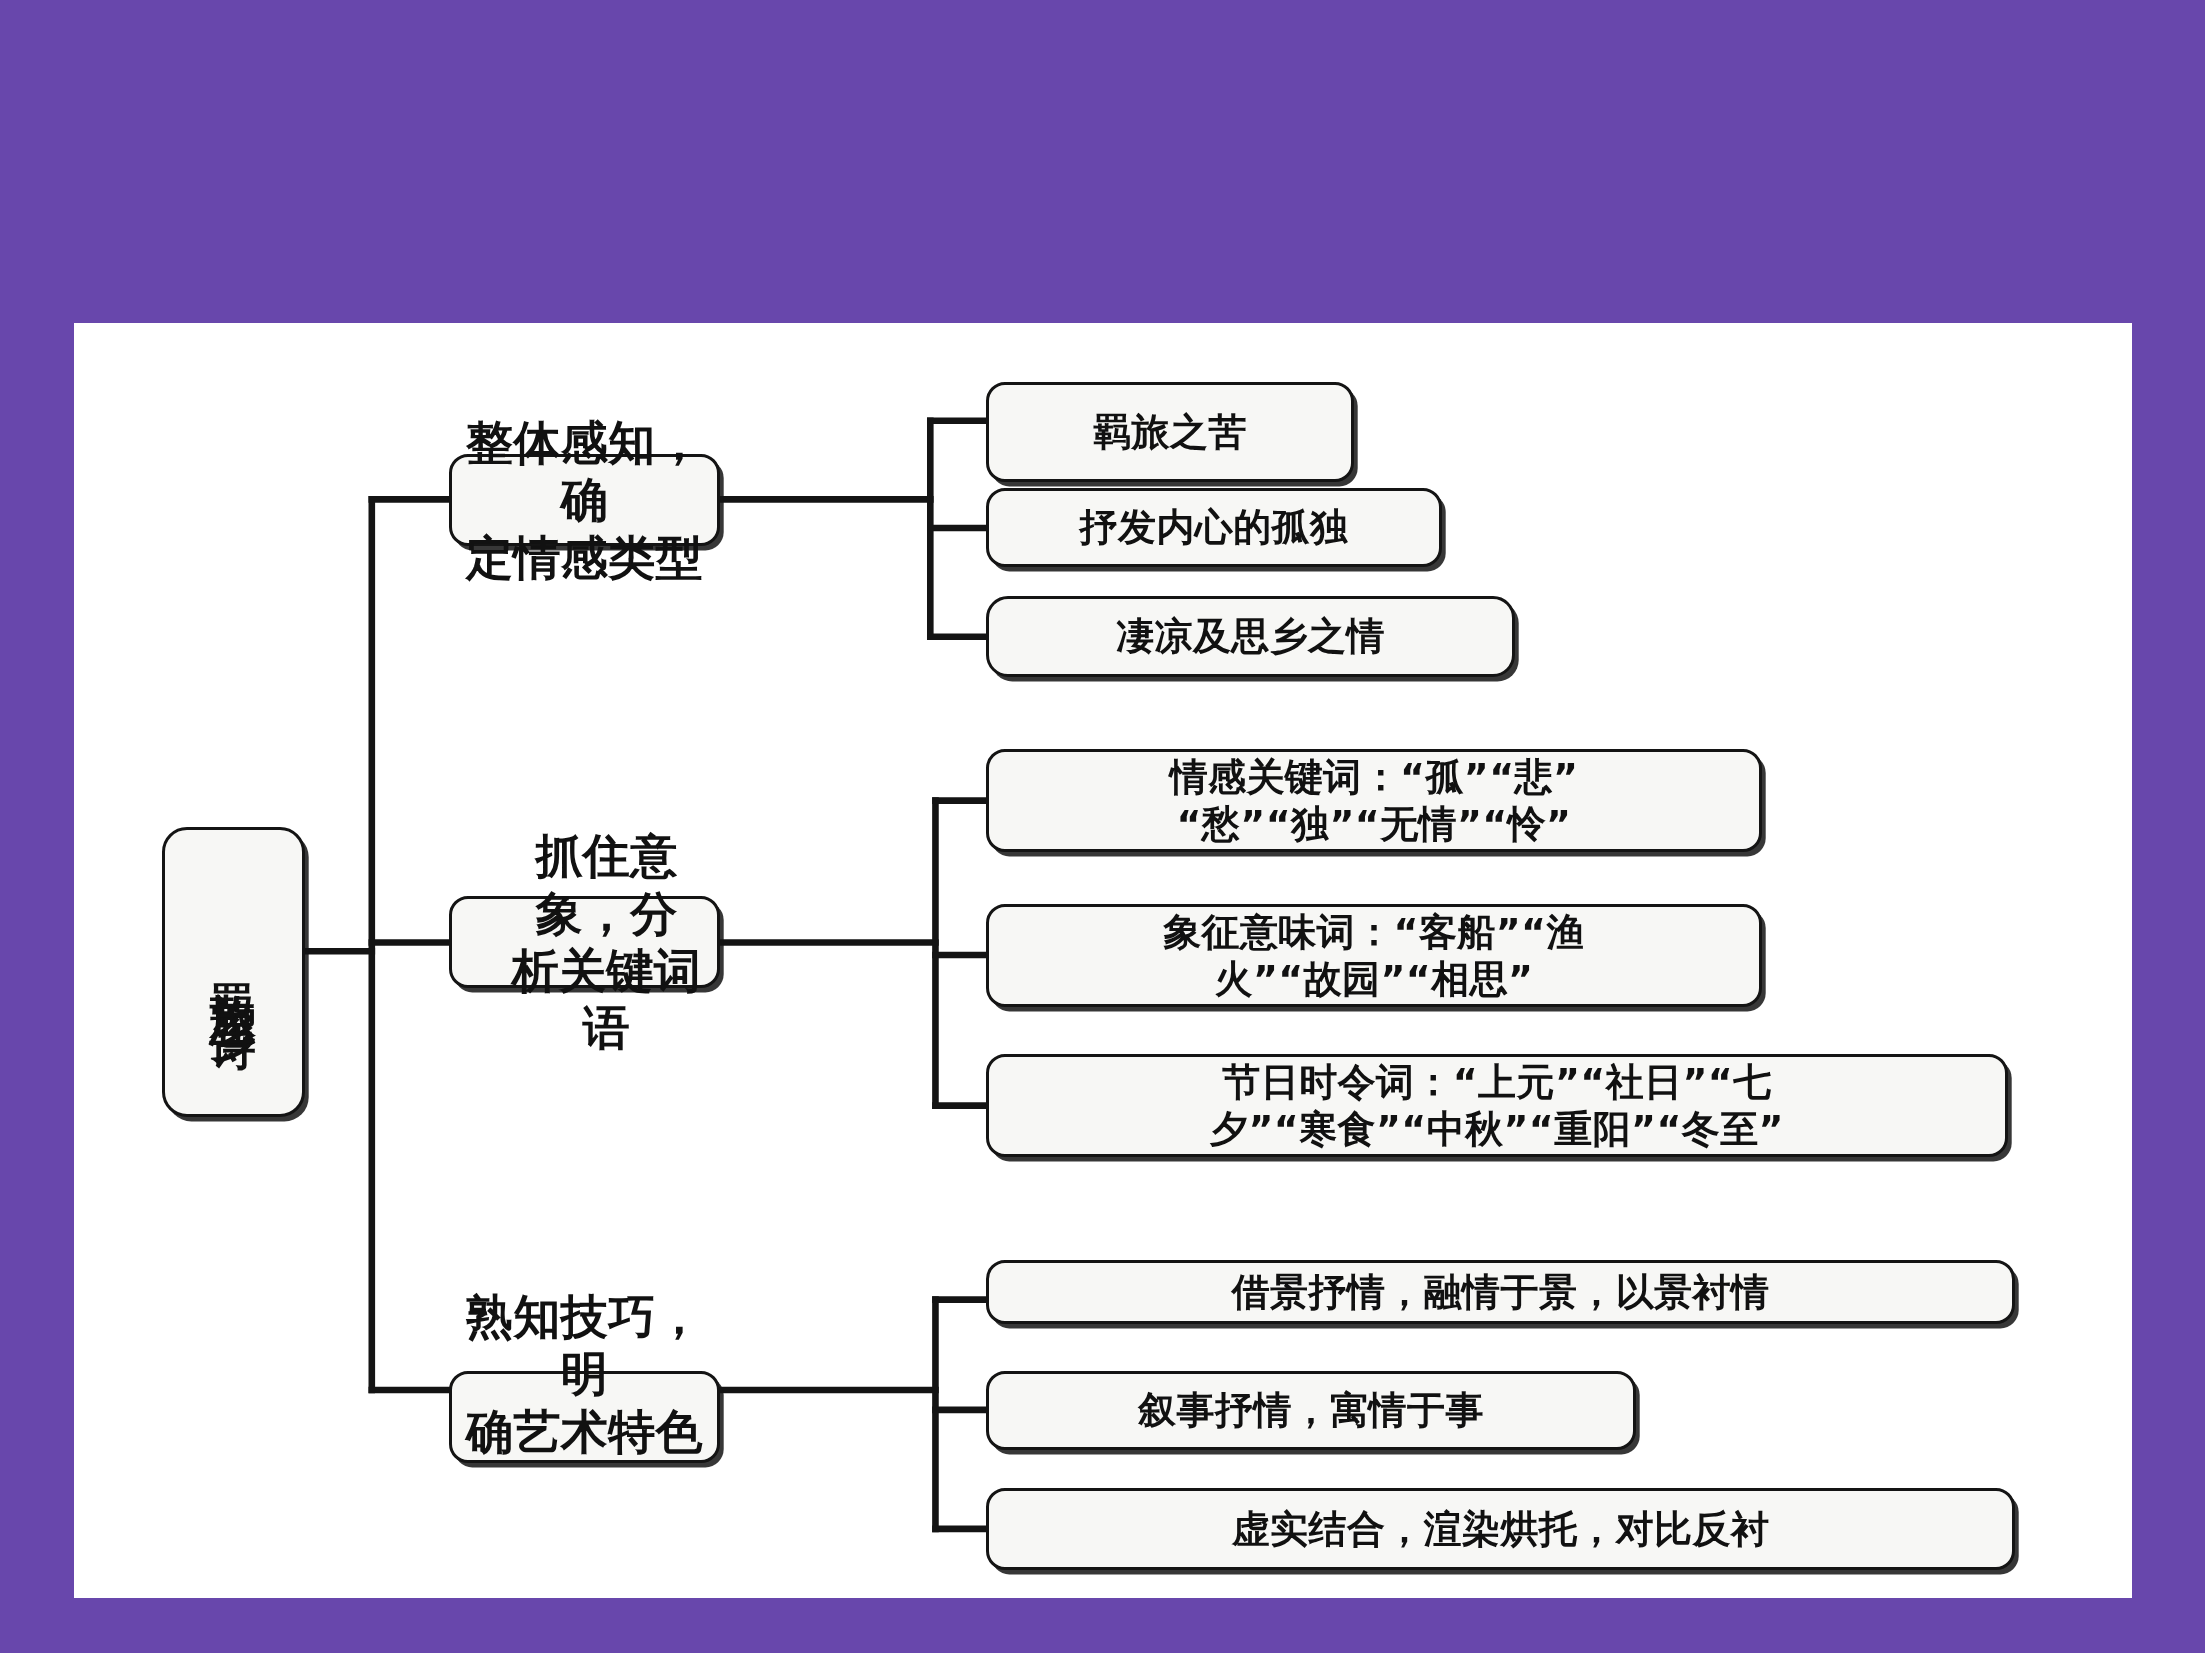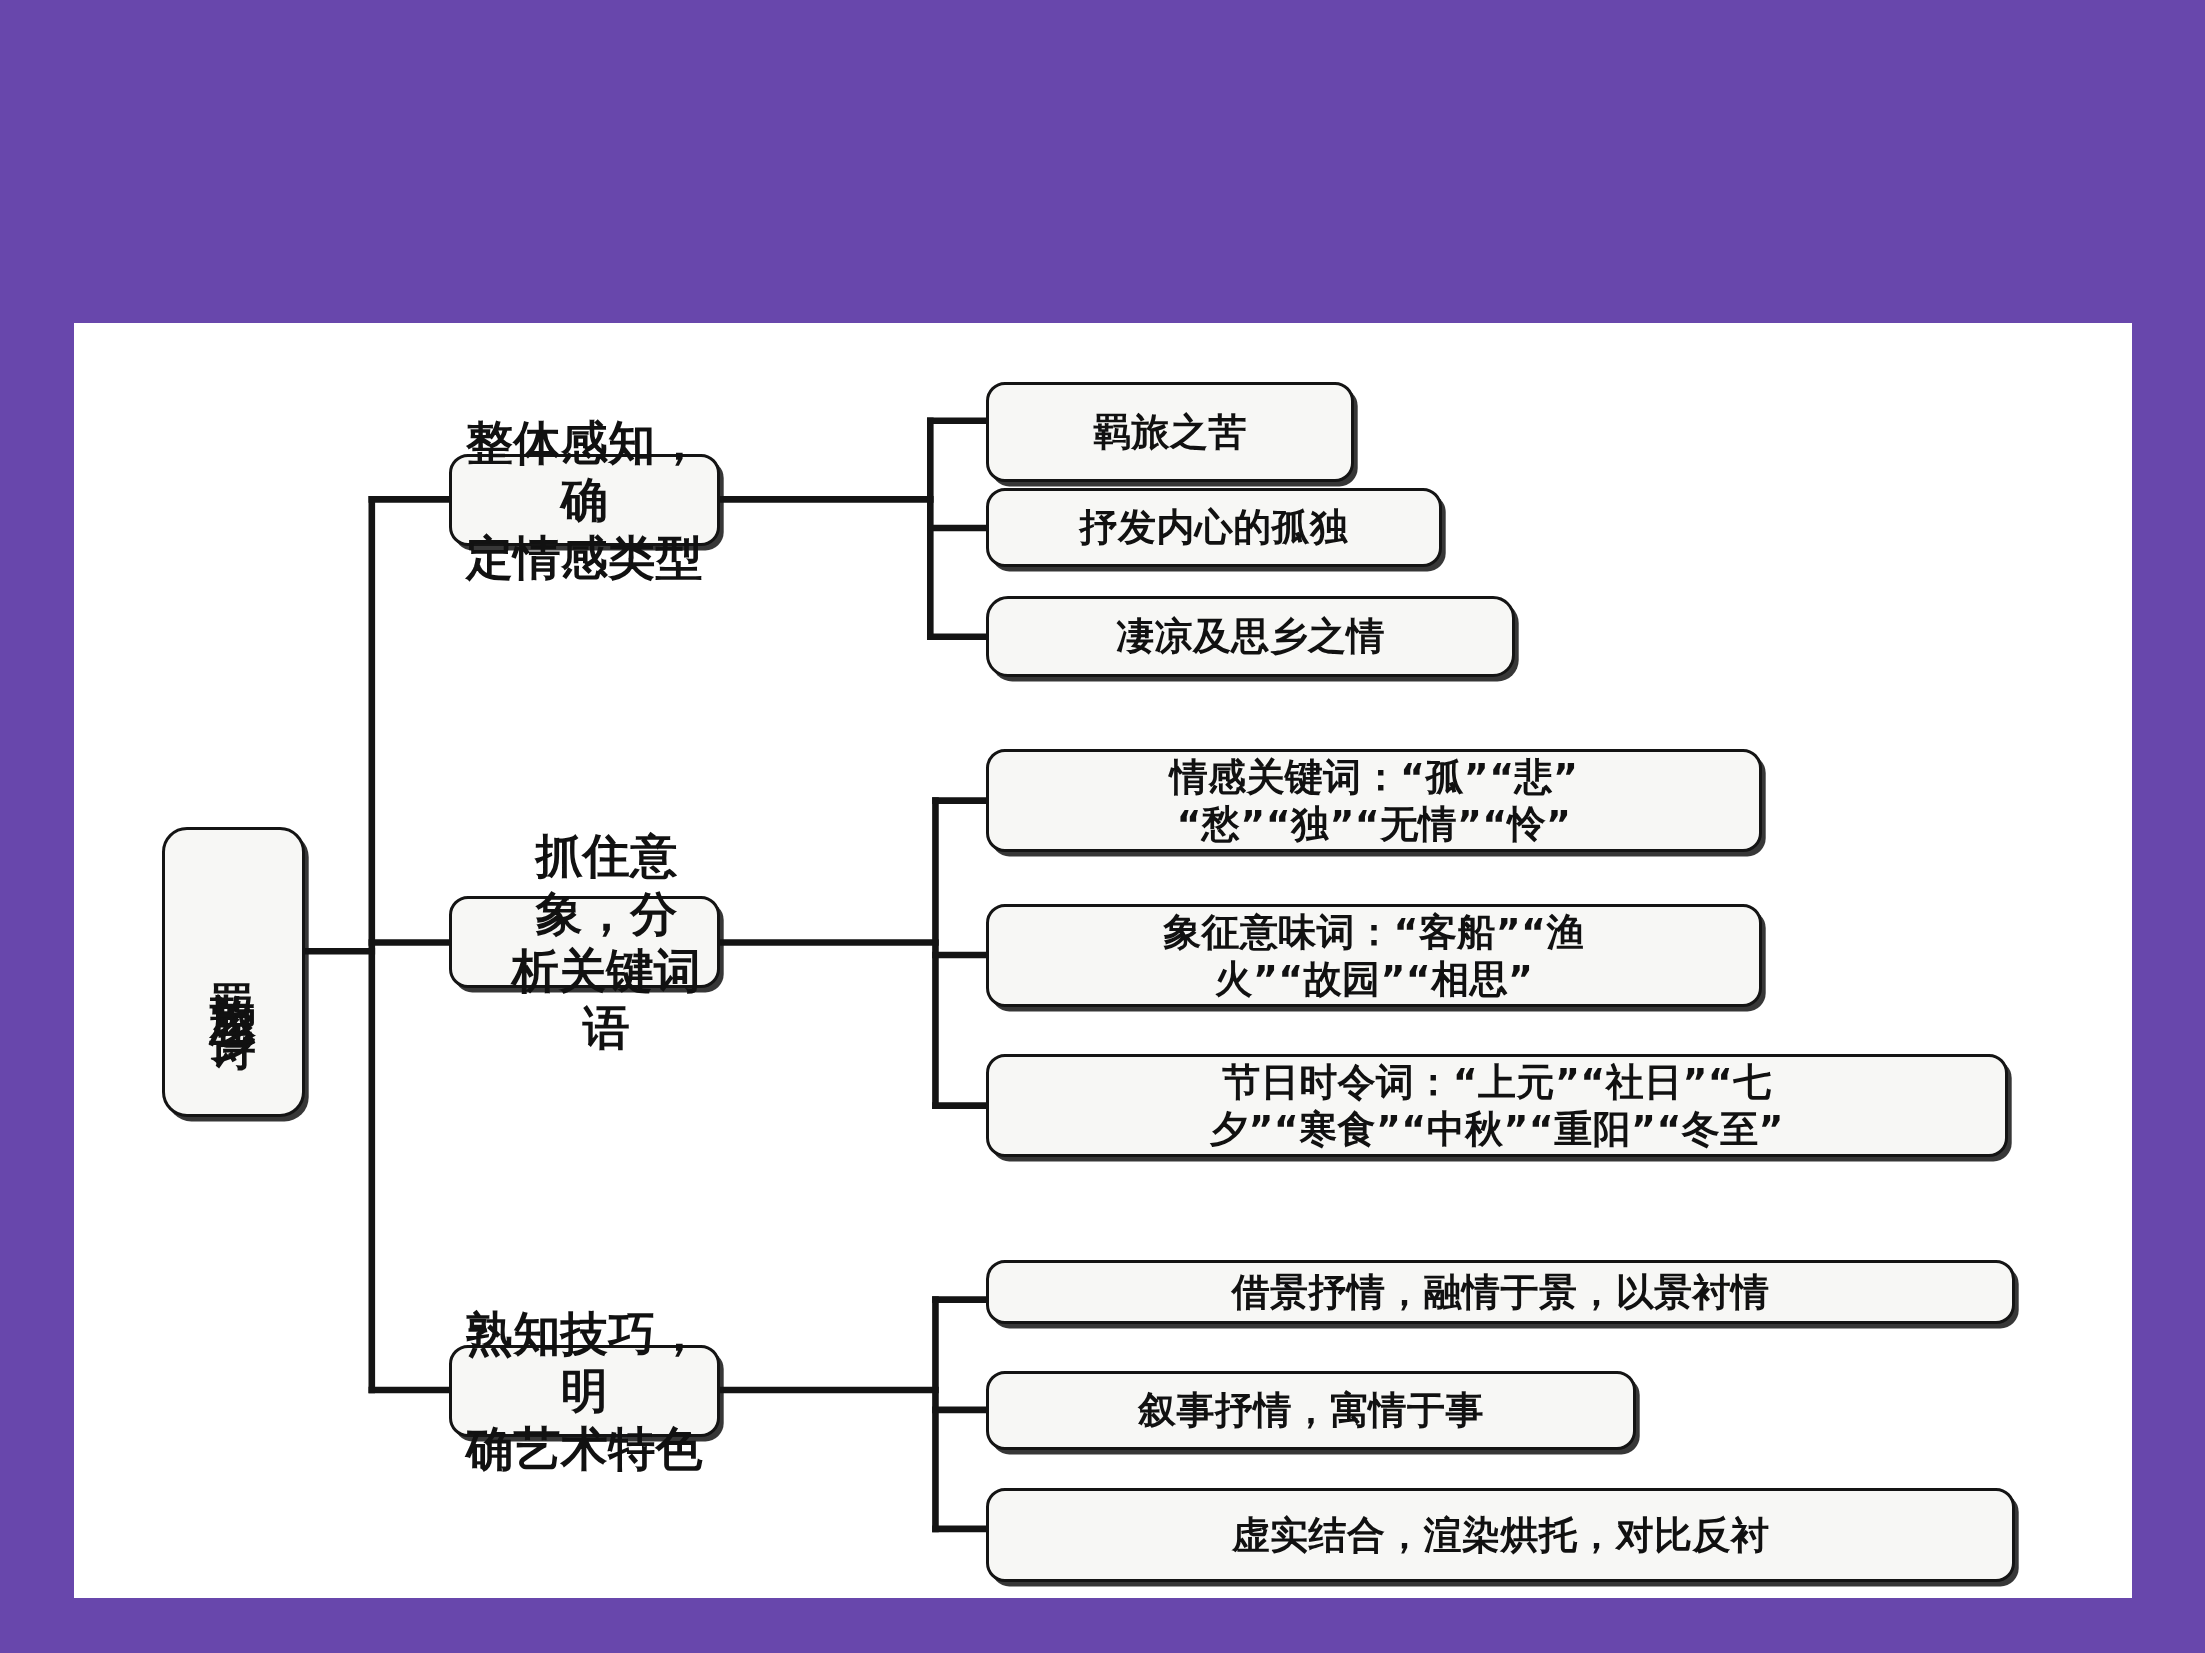--- a/index.html
+++ b/index.html
@@ -78,39 +78,39 @@
 
   
   .l2 {
     left: 375px;
     width: 271px;
     height: 92px;
     font-size: 47px;
   }
   #node-b1 { top: 131px; }
   #node-b2 { top: 573px; padding-left: 44px; }
-  #node-b3 { top: 1022px; }
+  #node-b3 { top: 1048px; align-items: flex-end; }
 
   
   .l3 {
     left: 912px;
     font-size: 38px;
   }
 
   #node-b1c1 { top: 59px;  width: 368px; height: 100px; }
   #node-b1c2 { top: 165px; width: 456px; height: 79px; }
   #node-b1c3 { top: 273px; width: 529px; height: 81px; border-radius: 22px; }
 
   #node-b2c1 { top: 426px; width: 776px; height: 103px; }
   #node-b2c2 { top: 581px; width: 776px; height: 103px; }
   #node-b2c3 { top: 731px; width: 1022px; height: 103px; }
 
   #node-b3c1 { top: 937px; width: 1029px; height: 64px; }
   #node-b3c2 { top: 1048px; width: 650px; height: 79px; }
-  #node-b3c3 { top: 1165px; width: 1029px; height: 94px; }
+  #node-b3c3 { top: 1165px; width: 1029px; height: 82px; }
 </style>
 </head>
 <body>
 
 <div id="slide">
 
   <div id="canvas">
 
     <svg id="wires" viewBox="0 0 2800 1735" width="2058" height="1275" xmlns="http://www.w3.org/2000/svg">
       <g stroke="#141414" stroke-width="9" fill="none" stroke-linecap="square">

